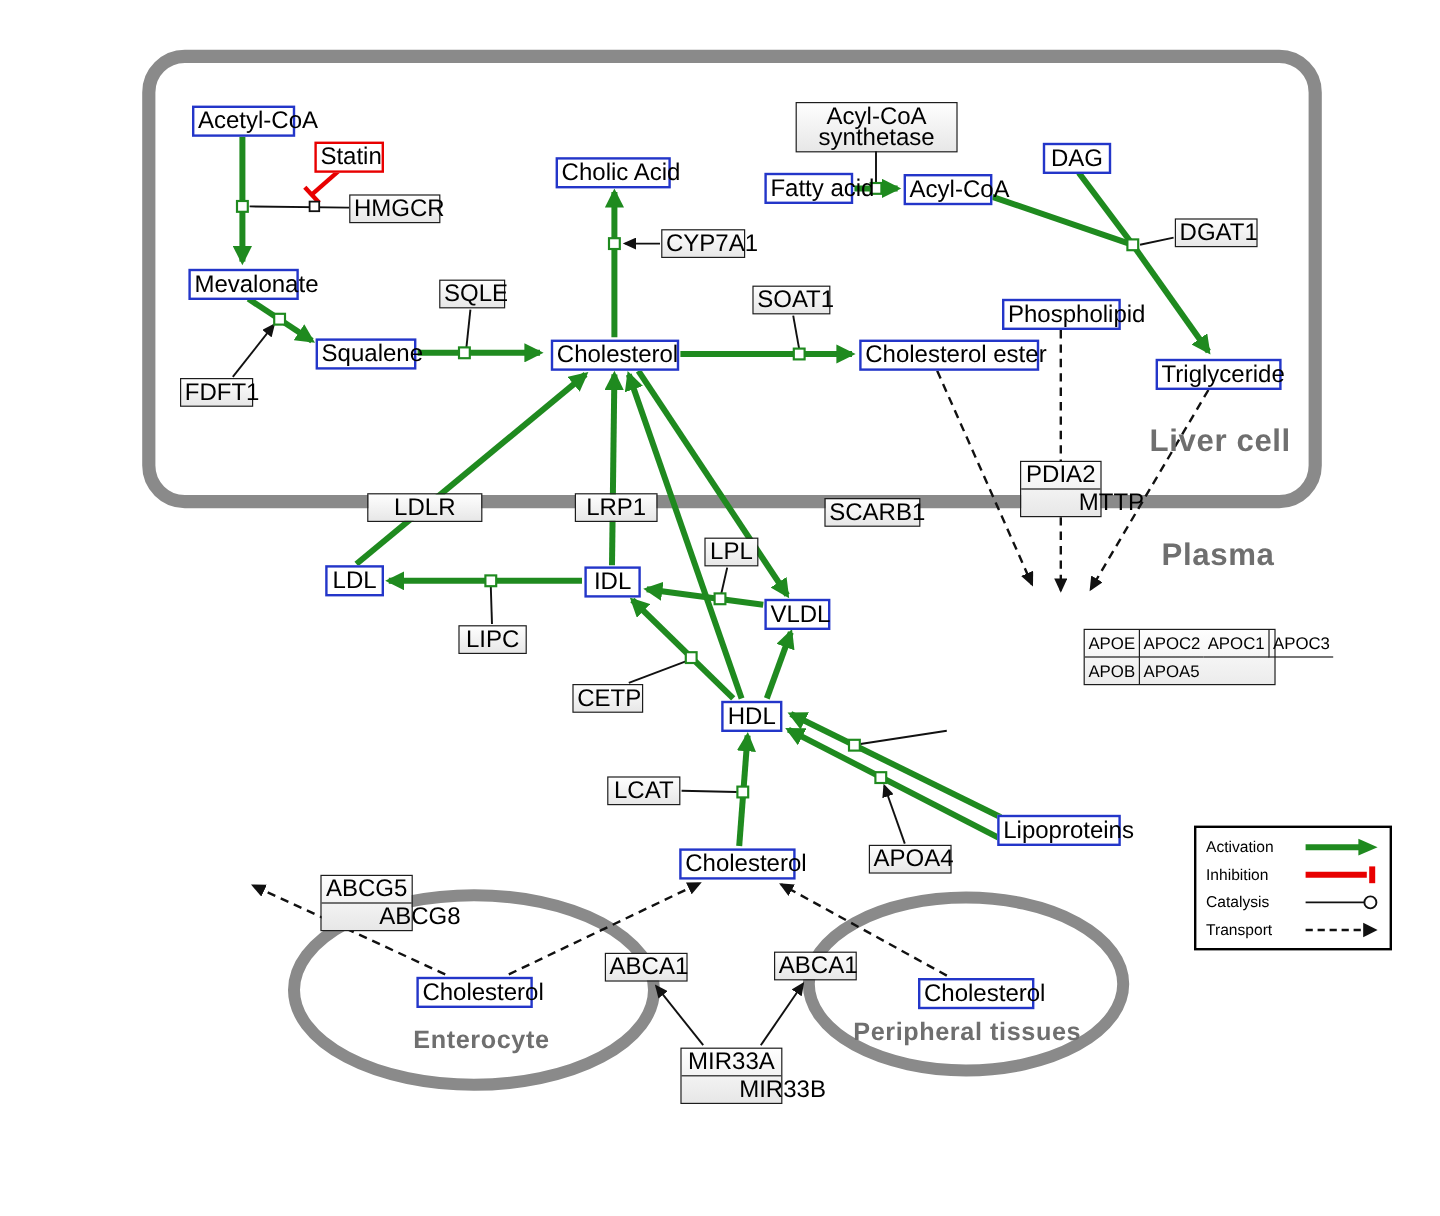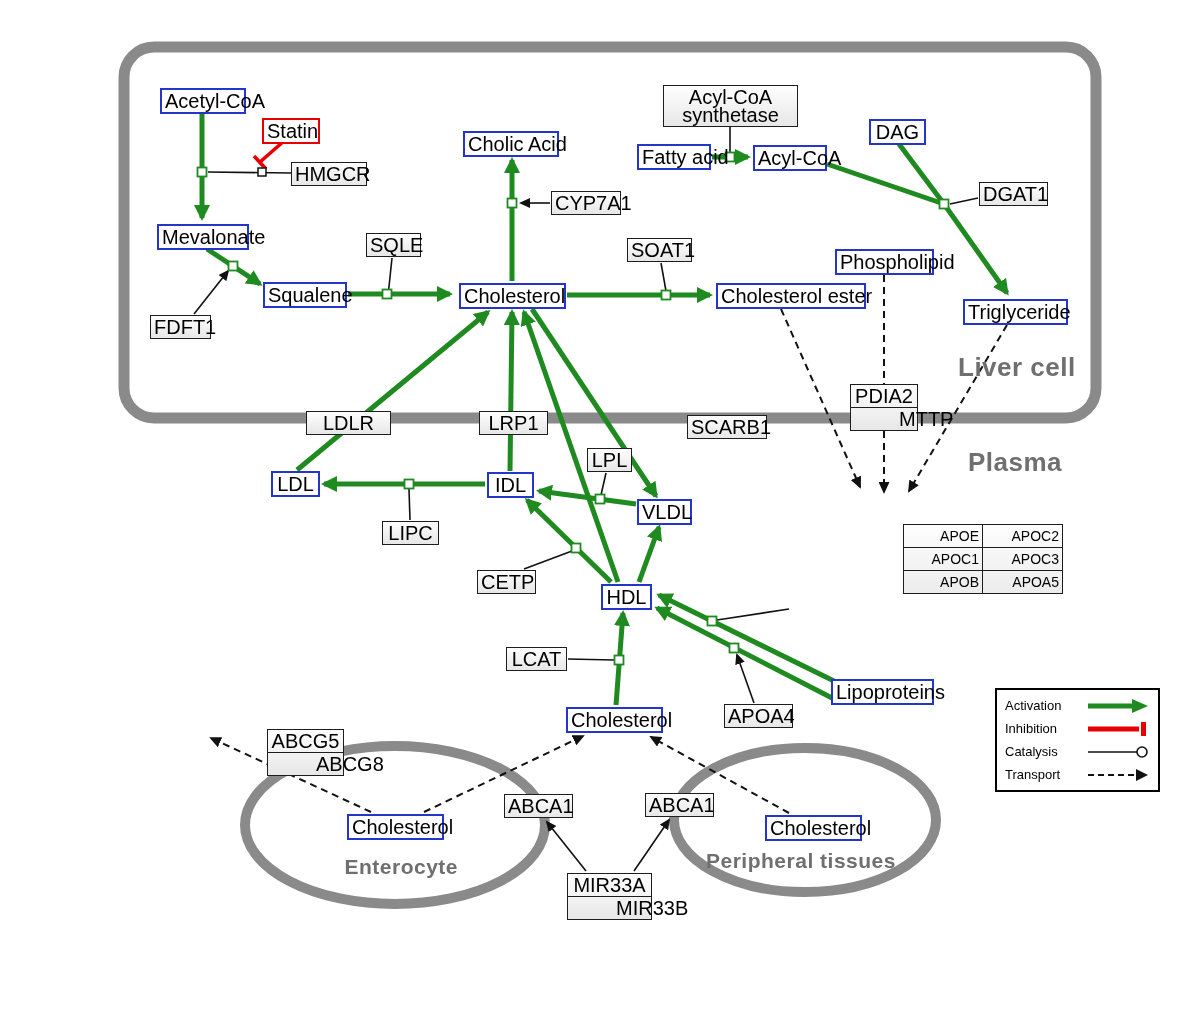--- a/index.html
+++ b/index.html
@@ -9,22 +9,22 @@
   .region-label { position:absolute; color:#6f6f6f; font-weight:bold; z-index:2; letter-spacing:0.5px; }
   .node { position:absolute; background:#fff; border:1.5px solid #1d1d1d; font-size:20px;
           line-height:18px; padding:2px 3px; text-align:center; color:#000; z-index:3; white-space:nowrap; }
   .node.blue { border:2.2px solid #2336c9; }
   .node.red  { border:2.2px solid #e80000; }
   .node.enzyme { background:linear-gradient(#fefefe, #e7e7e7); }
   .node.stack { padding:0; }
   .node.stack .row { padding:2px 3px; border-bottom:1.5px solid #1d1d1d; }
   .node.stack .row:last-child { border-bottom:none;padding-left:48px; }
   .apo-table { position:absolute; z-index:3; background:linear-gradient(#fefefe,#ececec);
-               border:1.5px solid #1d1d1d; display:grid; grid-template-columns:1fr 1fr;
-               font-size:14px; line-height:18px; text-align:right; }
+               border:1.5px solid #1d1d1d; display:grid; grid-template-columns:1fr 1fr 1fr 1fr;
+               font-size:14px; line-height:18px; text-align:left; }
   .apo-table .cell { padding:2px 3px; border-bottom:1.5px solid #1d1d1d; }
   .apo-table .cell.c1 { border-right:1.5px solid #1d1d1d; }
   .apo-table .cell.last { border-bottom:none; }
   .legend { position:absolute; left:995px; top:688px; width:165px; height:104px;
             border:2.5px solid #000; background:#fff; z-index:3; padding:4px 8px; }
   .legend-row { display:flex; justify-content:space-between; align-items:center; height:23px; }
   .legend-row .lg-label { font-size:13px; color:#000; }
 </style>
 </head>
 <body>
@@ -119,21 +119,21 @@
       <rect x="707.5" y="616.5" width="9" height="9"></rect>
       <rect x="729.5" y="643.5" width="9" height="9"></rect>
       <rect x="614.5" y="655.5" width="9" height="9"></rect>
       <rect x="258" y="168" width="8" height="8" stroke="#111" stroke-width="1.5"></rect>
     </g>
   </svg>
 
   <div class="region-label" style="left:958px;top:352px;font-size:26px">Liver cell</div>
   <div class="region-label" style="left:968px;top:447px;font-size:26px">Plasma</div>
   <div class="region-label" style="left:322px;top:855px;width:136px;text-align:right;font-size:21px">Enterocyte</div>
-  <div class="region-label" style="left:706px;top:849px;width:200px;text-align:left;font-size:21px">Peripheral tissues</div>
+  <div class="region-label" style="left:706px;top:849px;width:200px;text-align:center;font-size:21px">Peripheral tissues</div>
 
   <div class="node blue" style="left:160px;top:88px;width:86px">Acetyl-CoA</div>
   <div class="node red" style="left:262px;top:118px;width:58px">Statin</div>
   <div class="node enzyme" style="left:291px;top:162px;width:76px">HMGCR</div>
   <div class="node blue" style="left:157px;top:224px;width:92px">Mevalonate</div>
   <div class="node enzyme" style="left:366px;top:233px;width:55px">SQLE</div>
   <div class="node blue" style="left:263px;top:282px;width:84px">Squalene</div>
   <div class="node enzyme" style="left:150px;top:315px;width:61px">FDFT1</div>
   <div class="node blue" style="left:463px;top:131px;width:96px">Cholic Acid</div>
   <div class="node enzyme" style="left:551px;top:191px;width:70px">CYP7A1</div>
@@ -149,21 +149,21 @@
   <div class="node blue" style="left:869px;top:119px;width:57px">DAG</div>
   <div class="node enzyme" style="left:979px;top:182px;width:69px">DGAT1</div>
   <div class="node blue" style="left:835px;top:249px;width:99px">Phospholipid</div>
   <div class="node blue" style="left:963px;top:299px;width:105px">Triglyceride</div>
 
   <div class="node enzyme stack" style="left:850px;top:384px;width:68px">
     <div class="row">PDIA2</div>
     <div class="row">MTTP</div>
   </div>
 
-  <div class="node enzyme" style="left:306px;top:411px;width:85px">LDLR</div>
+  <div class="node enzyme" style="left:306px;top:411px;width:96px">LDLR</div>
   <div class="node enzyme" style="left:479px;top:411px;width:69px">LRP1</div>
   <div class="node enzyme" style="left:687px;top:415px;width:80px">SCARB1</div>
 
   <div class="node blue" style="left:271px;top:471px;width:49px">LDL</div>
   <div class="node blue" style="left:487px;top:472px;width:47px">IDL</div>
   <div class="node enzyme" style="left:587px;top:448px;width:45px">LPL</div>
   <div class="node blue" style="left:637px;top:499px;width:55px">VLDL</div>
   <div class="node enzyme" style="left:382px;top:521px;width:57px">LIPC</div>
   <div class="node enzyme" style="left:477px;top:570px;width:59px">CETP</div>
   <div class="node blue" style="left:601px;top:584px;width:51px">HDL</div>

